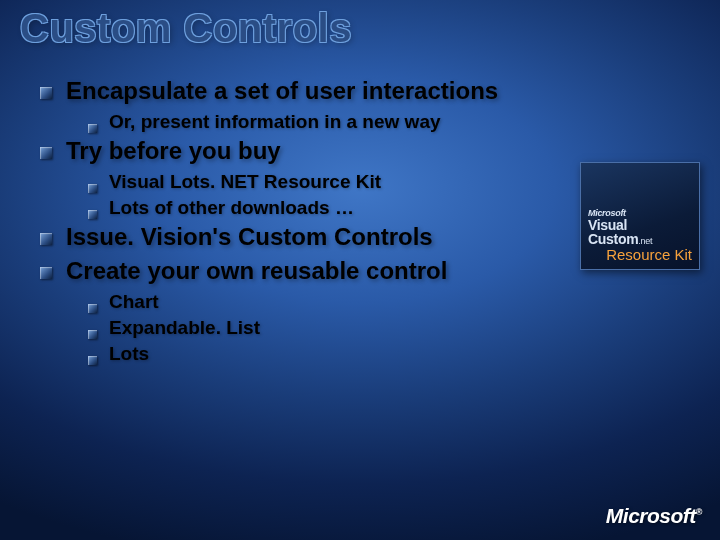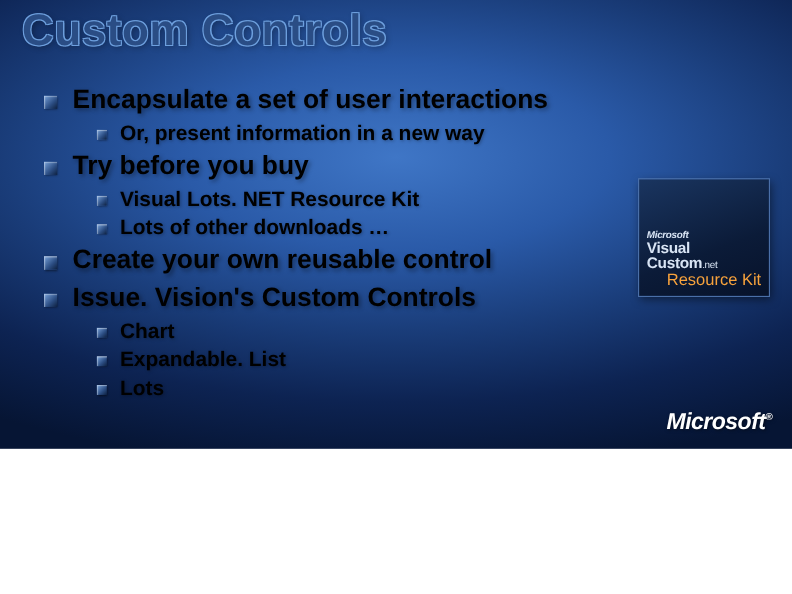--- a/index.html
+++ b/index.html
@@ -5,21 +5,21 @@
   html, body {
     margin: 0;
     padding: 0;
     width: 720px;
     height: 540px;
     overflow: hidden;
     font-family: "Segoe UI", "Trebuchet MS", Arial, sans-serif;
   }
   .slide {
     width: 720px;
-    height: 408px;
+    height: 540px;
     position: relative;
     background: radial-gradient(ellipse 90% 70% at 50% 35%, #3f76c6 0%, #2a5aa8 30%, #1a3d7a 55%, #0d2352 78%, #061534 100%);
     color: #000;
     box-sizing: border-box;
   }
   .title {
     position: absolute;
     top: 6px;
     left: 20px;
     font-size: 40px;
@@ -45,21 +45,21 @@
     margin: 1px 0 6px 0;
     display: flex;
     align-items: flex-start;
     text-shadow: 2px 2px 4px rgba(0,0,0,0.35);
   }
   .lvl2 {
     font-size: 19px;
     font-weight: 700;
     margin: 4px 0 4px 48px;
     display: flex;
-    align-items: center;
+    align-items: flex-end;
     text-shadow: 1px 1px 3px rgba(0,0,0,0.3);
   }
   .bullet1 {
     width: 12px;
     height: 12px;
     margin-top: 10px;
     margin-right: 14px;
     flex-shrink: 0;
     background: linear-gradient(135deg, #7aa4db 0%, #2c4e84 60%, #0d203f 100%);
     box-shadow: inset 1px 1px 1px rgba(255,255,255,0.4), 1px 1px 2px rgba(0,0,0,0.5);
@@ -156,26 +156,26 @@
       <span class="bullet2"></span>
       <span>Visual Lots. NET Resource Kit</span>
     </div>
     <div class="lvl2">
       <span class="bullet2"></span>
       <span>Lots of other downloads …</span>
     </div>
 
     <div class="lvl1">
       <span class="bullet1"></span>
+      <span>Issue. Vision's Custom Controls</span>
+    </div>
+
+    <div class="lvl1">
+      <span class="bullet1"></span>
       <span>Create your own reusable control</span>
-    </div>
-
-    <div class="lvl1">
-      <span class="bullet1"></span>
-      <span>Issue. Vision's Custom Controls</span>
     </div>
     <div class="lvl2">
       <span class="bullet2"></span>
       <span>Chart</span>
     </div>
     <div class="lvl2">
       <span class="bullet2"></span>
       <span>Expandable. List</span>
     </div>
     <div class="lvl2">

